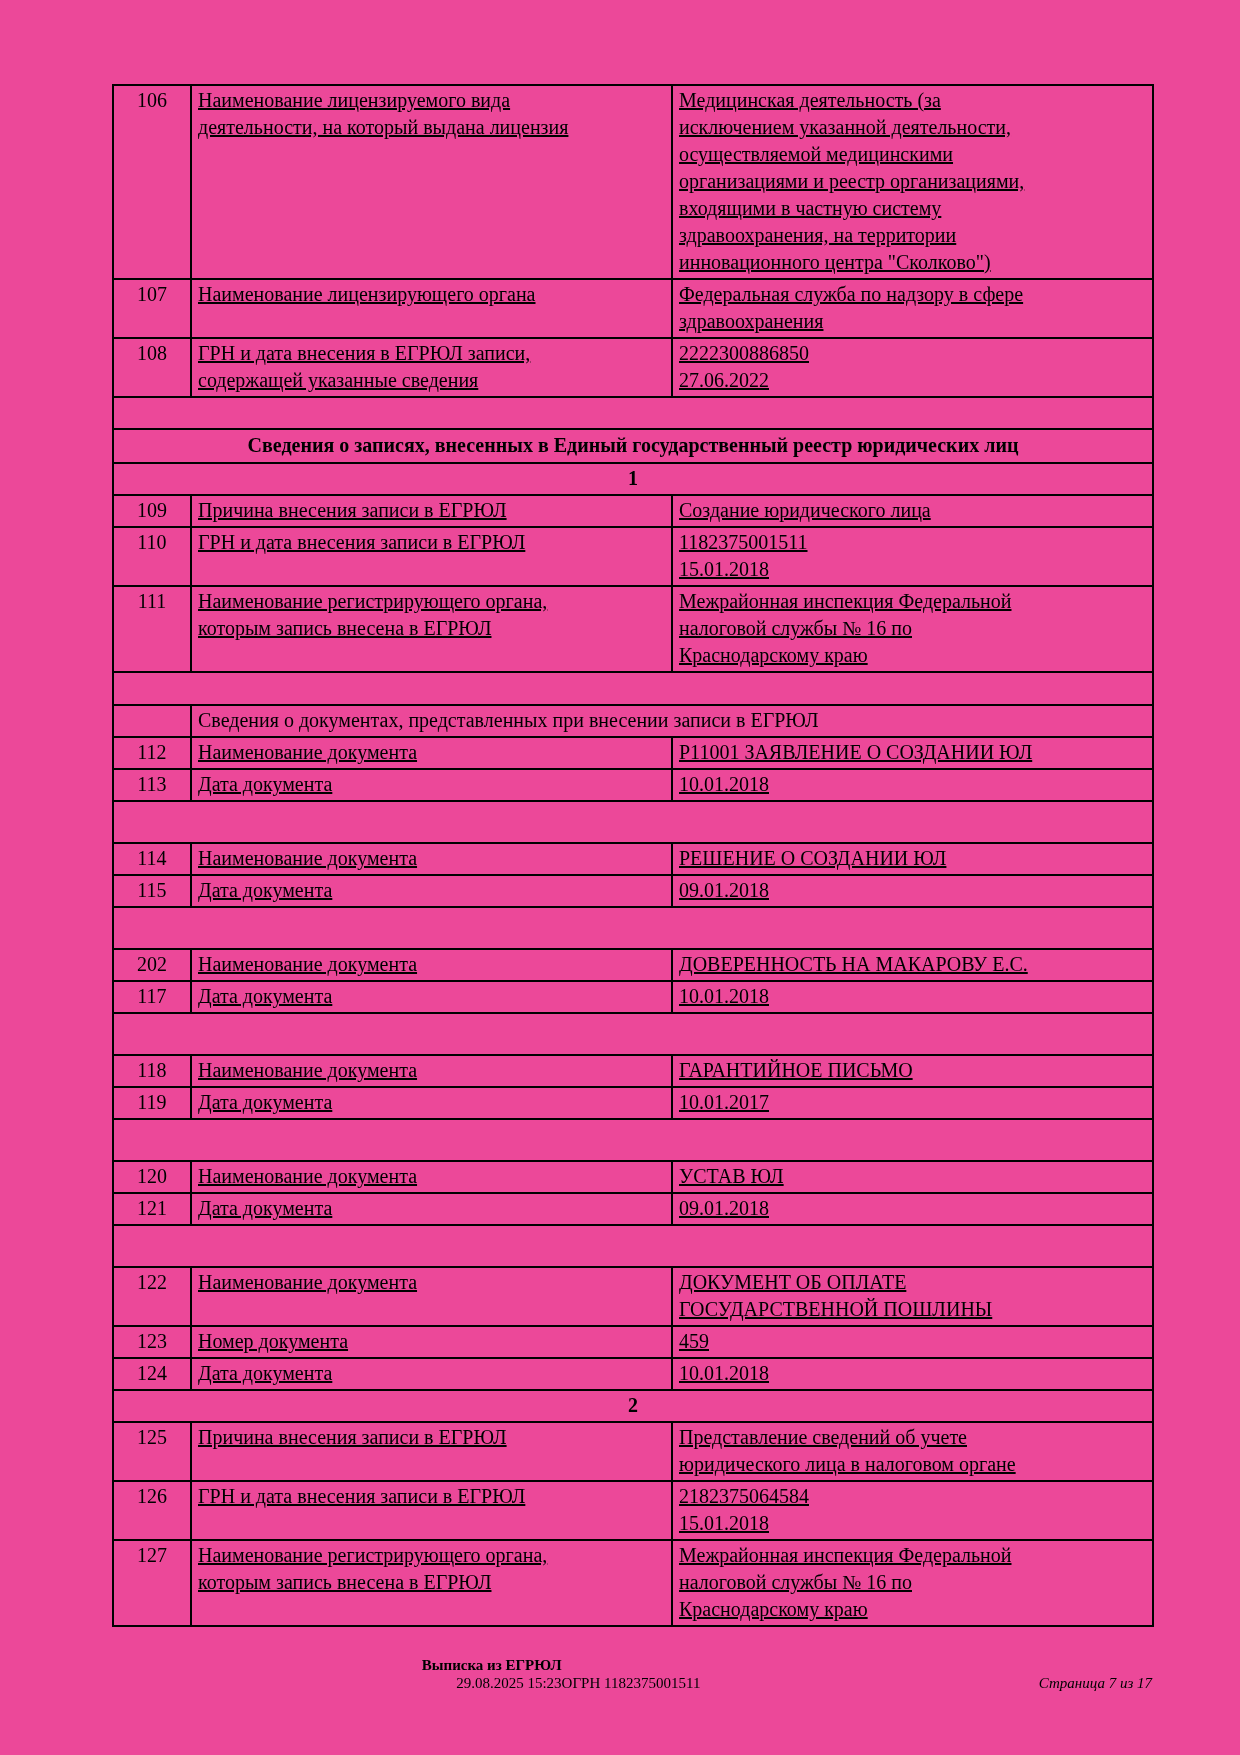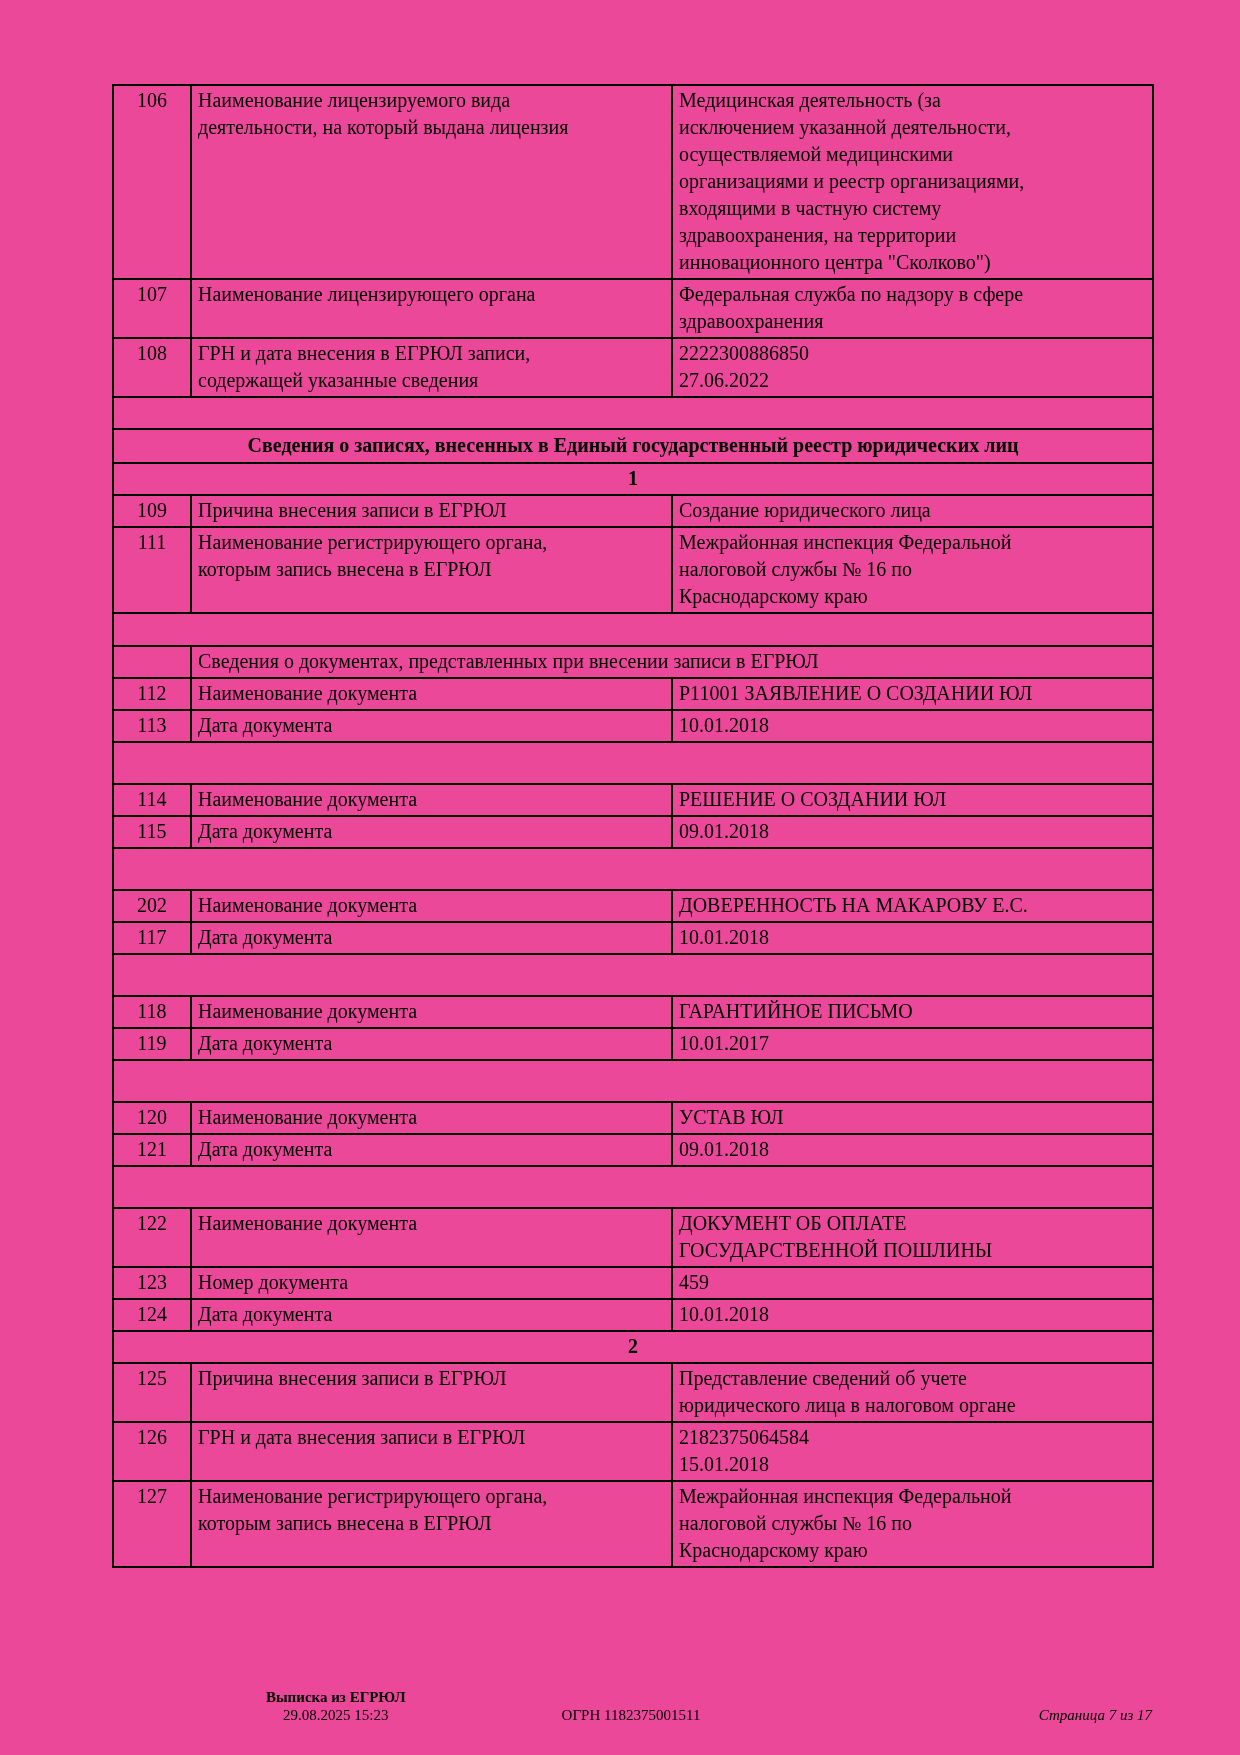--- a/index.html
+++ b/index.html
@@ -23,21 +23,21 @@
   col.c-value{width:481px;}
   td{
     border:2px solid #000;
     vertical-align:top;
     font-size:20px;
     line-height:27px;
     padding:1px 6px 2px 6px;
     overflow:hidden;
   }
   td.num{text-align:center;padding-left:2px;padding-right:2px;}
-  td.label, td.value{white-space:pre-line;}
+  td.label, td.value{white-space:pre-line;text-decoration:underline;}
   td.section{
     font-weight:bold;
     text-align:center;
     padding-top:2px;padding-bottom:3px;
   }
   td.recnum{
     font-weight:bold;
     text-align:center;
   }
   td.docs-h{padding-left:6px;}
@@ -48,21 +48,21 @@
     position:absolute;
     left:110px;
     width:1042px;
     top:1656px;
     display:grid;
     grid-template-columns:1fr auto 1fr;
     align-items:end;
     font-size:15px;
     line-height:18px;
   }
-  .footer .f-left{text-align:center;margin-top:32px;}
+  .footer .f-left{text-align:right;}
   .footer .f-center{text-align:right;}
   .footer .f-right{text-align:right;font-style:italic;}
   .footer .f-doc{font-weight:bold;}
 </style>
 </head>
 <body>
 
 <div class="page">
 
   <table class="egrul">
@@ -109,20 +109,26 @@
       <tr>
         <td colspan="3" class="recnum">1</td>
       </tr>
 
       <tr>
         <td class="num">109</td>
         <td class="label">Причина внесения записи в ЕГРЮЛ</td>
         <td class="value">Создание юридического лица</td>
       </tr>
       <tr>
+        <td class="num">110</td>
+        <td class="label">ГРН и дата внесения записи в ЕГРЮЛ</td>
+        <td class="value">1182375001511
+15.01.2018</td>
+      </tr>
+      <tr>
         <td class="num">111</td>
         <td class="label">Наименование регистрирующего органа,
 которым запись внесена в ЕГРЮЛ</td>
         <td class="value">Межрайонная инспекция Федеральной
 налоговой службы № 16 по
 Краснодарскому краю</td>
       </tr>
 
       <tr class="sp-md">
           <td colspan="3"></td>

